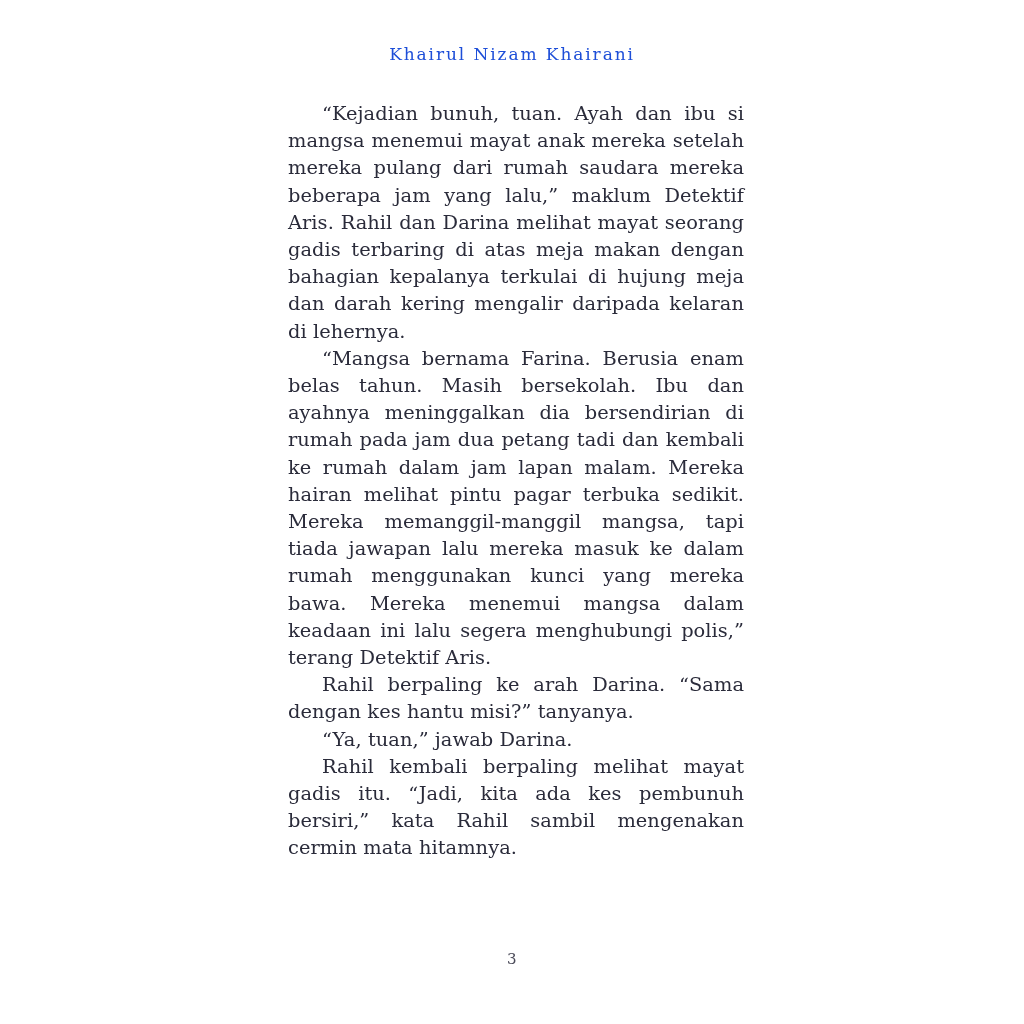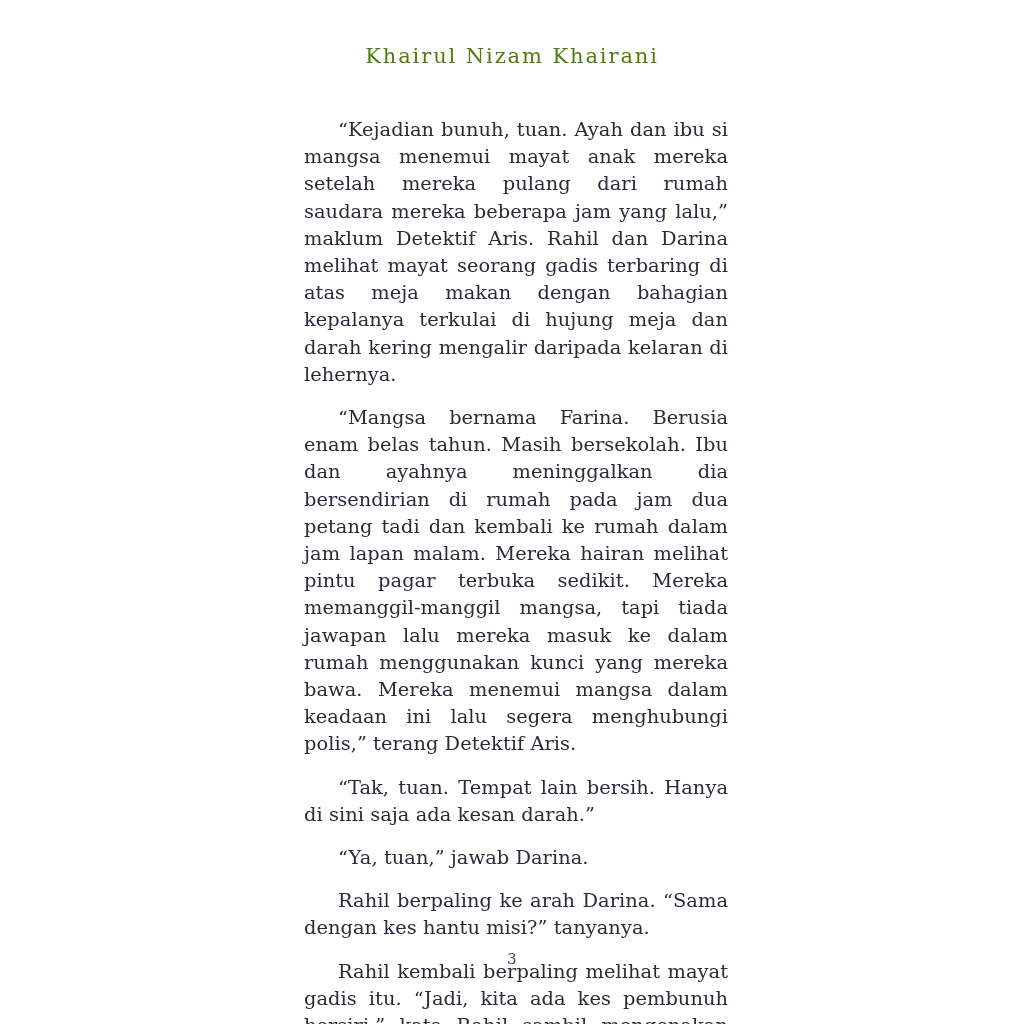--- a/index.html
+++ b/index.html
@@ -26,37 +26,37 @@
   .running-header {
     position: absolute;
     top: 44px;
     left: 0;
     width: 1024px;
     text-align: center;
   }
   .running-header .header-title {
     display: inline-block;
     font-family: "DejaVu Serif", "Liberation Serif", serif;
-    font-size: 21px;
+    font-size: 17px;
     letter-spacing: 1.9px;
-    color: #4d7c0f;
+    color: #1d4ed8;
     white-space: nowrap;
     font-weight: 400;
   }
 
   
   .text-block {
     position: absolute;
     left: 288px;
     top: 100px;
     width: 456px;
   }
 
   .para {
-    margin: 16px;
+    margin: 0;
     text-indent: 34px;
     text-align: justify;
     text-justify: inter-word;
     font-family: "DejaVu Serif", "Liberation Serif", serif;
     font-size: 19.4px;
     line-height: 27.2px;
     color: #2a2b3a;
     letter-spacing: 0.05px;
     -webkit-font-smoothing: antialiased;
   }
@@ -85,23 +85,22 @@
 
 <div class="page">
 
   <div class="running-header">
     <span class="header-title">Khairul Nizam Khairani</span>
   </div>
 
   <div class="text-block">
     <p class="para">“Kejadian bunuh, tuan. Ayah dan ibu si mangsa menemui mayat anak mereka setelah mereka pulang dari rumah saudara mereka beberapa jam yang lalu,” maklum Detektif Aris. Rahil dan Darina melihat mayat seorang gadis terbaring di atas meja makan dengan bahagian kepalanya terkulai di hujung meja dan darah kering mengalir daripada kelaran di lehernya.</p>
     <p class="para">“Mangsa bernama Farina. Berusia enam belas tahun. Masih bersekolah. Ibu dan ayahnya meninggalkan dia bersendirian di rumah pada jam dua petang tadi dan kembali ke rumah dalam jam lapan malam. Mereka hairan melihat pintu pagar terbuka sedikit. Mereka memanggil-manggil mangsa, tapi tiada jawapan lalu mereka masuk ke dalam rumah menggunakan kunci yang mereka bawa. Mereka menemui mangsa dalam keadaan ini lalu segera menghubungi polis,” terang Detektif Aris.</p>
-    <p class="para">“Tak, tuan. Tempat lain bersih. Hanya di sini saja ada kesan darah.”</p>
+    <p class="para">Rahil berpaling ke arah Darina. “Sama dengan kes hantu misi?” tanyanya.</p>
     <p class="para">“Ya, tuan,” jawab Darina.</p>
-    <p class="para">Rahil berpaling ke arah Darina. “Sama dengan kes hantu misi?” tanyanya.</p>
     <p class="para">Rahil kembali berpaling melihat mayat gadis itu. “Jadi, kita ada kes pembunuh bersiri,” kata Rahil sambil mengenakan cermin mata hitamnya.</p>
   </div>
 
   <div class="folio">
     <span class="folio-number">3</span>
   </div>
 
 </div>
 
 </body></html>

